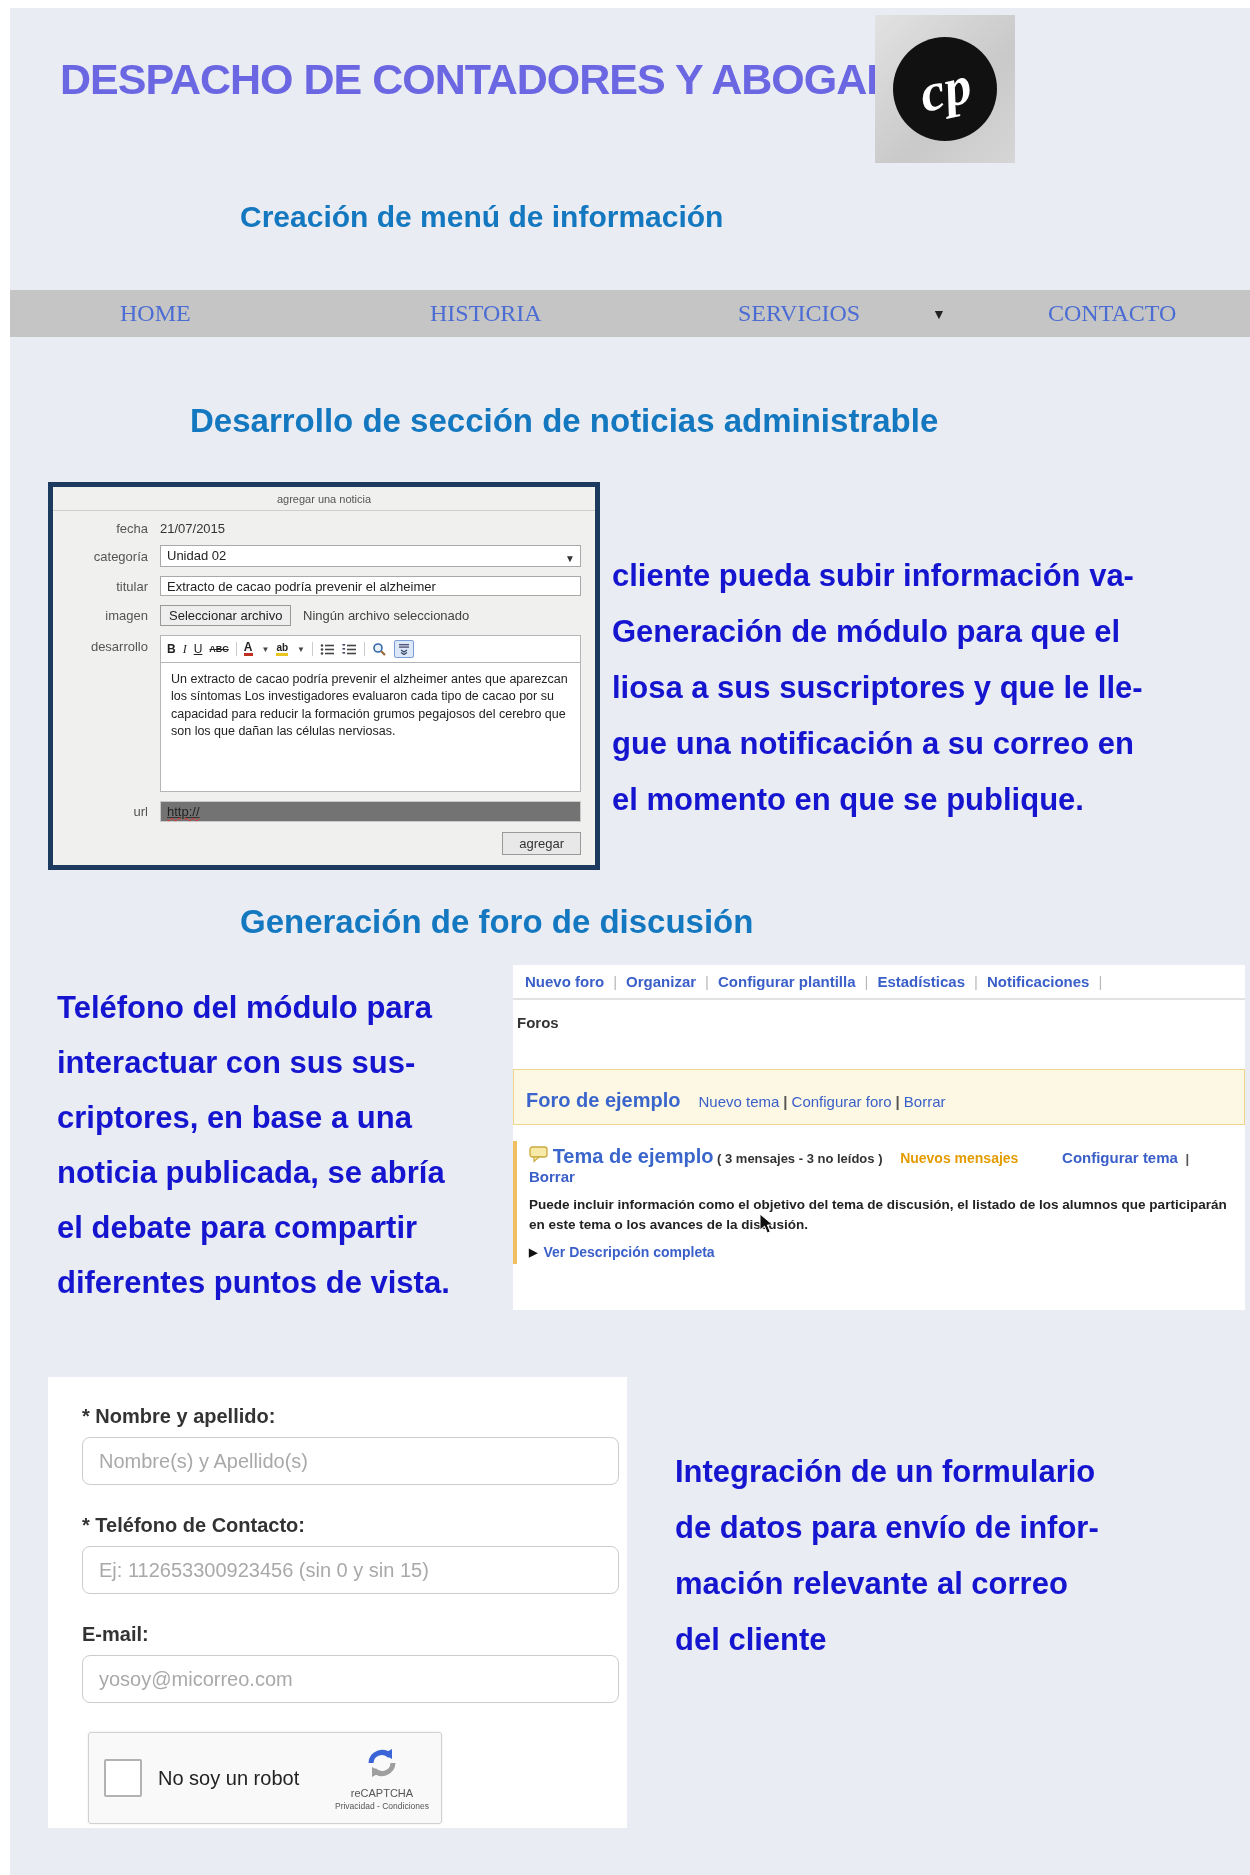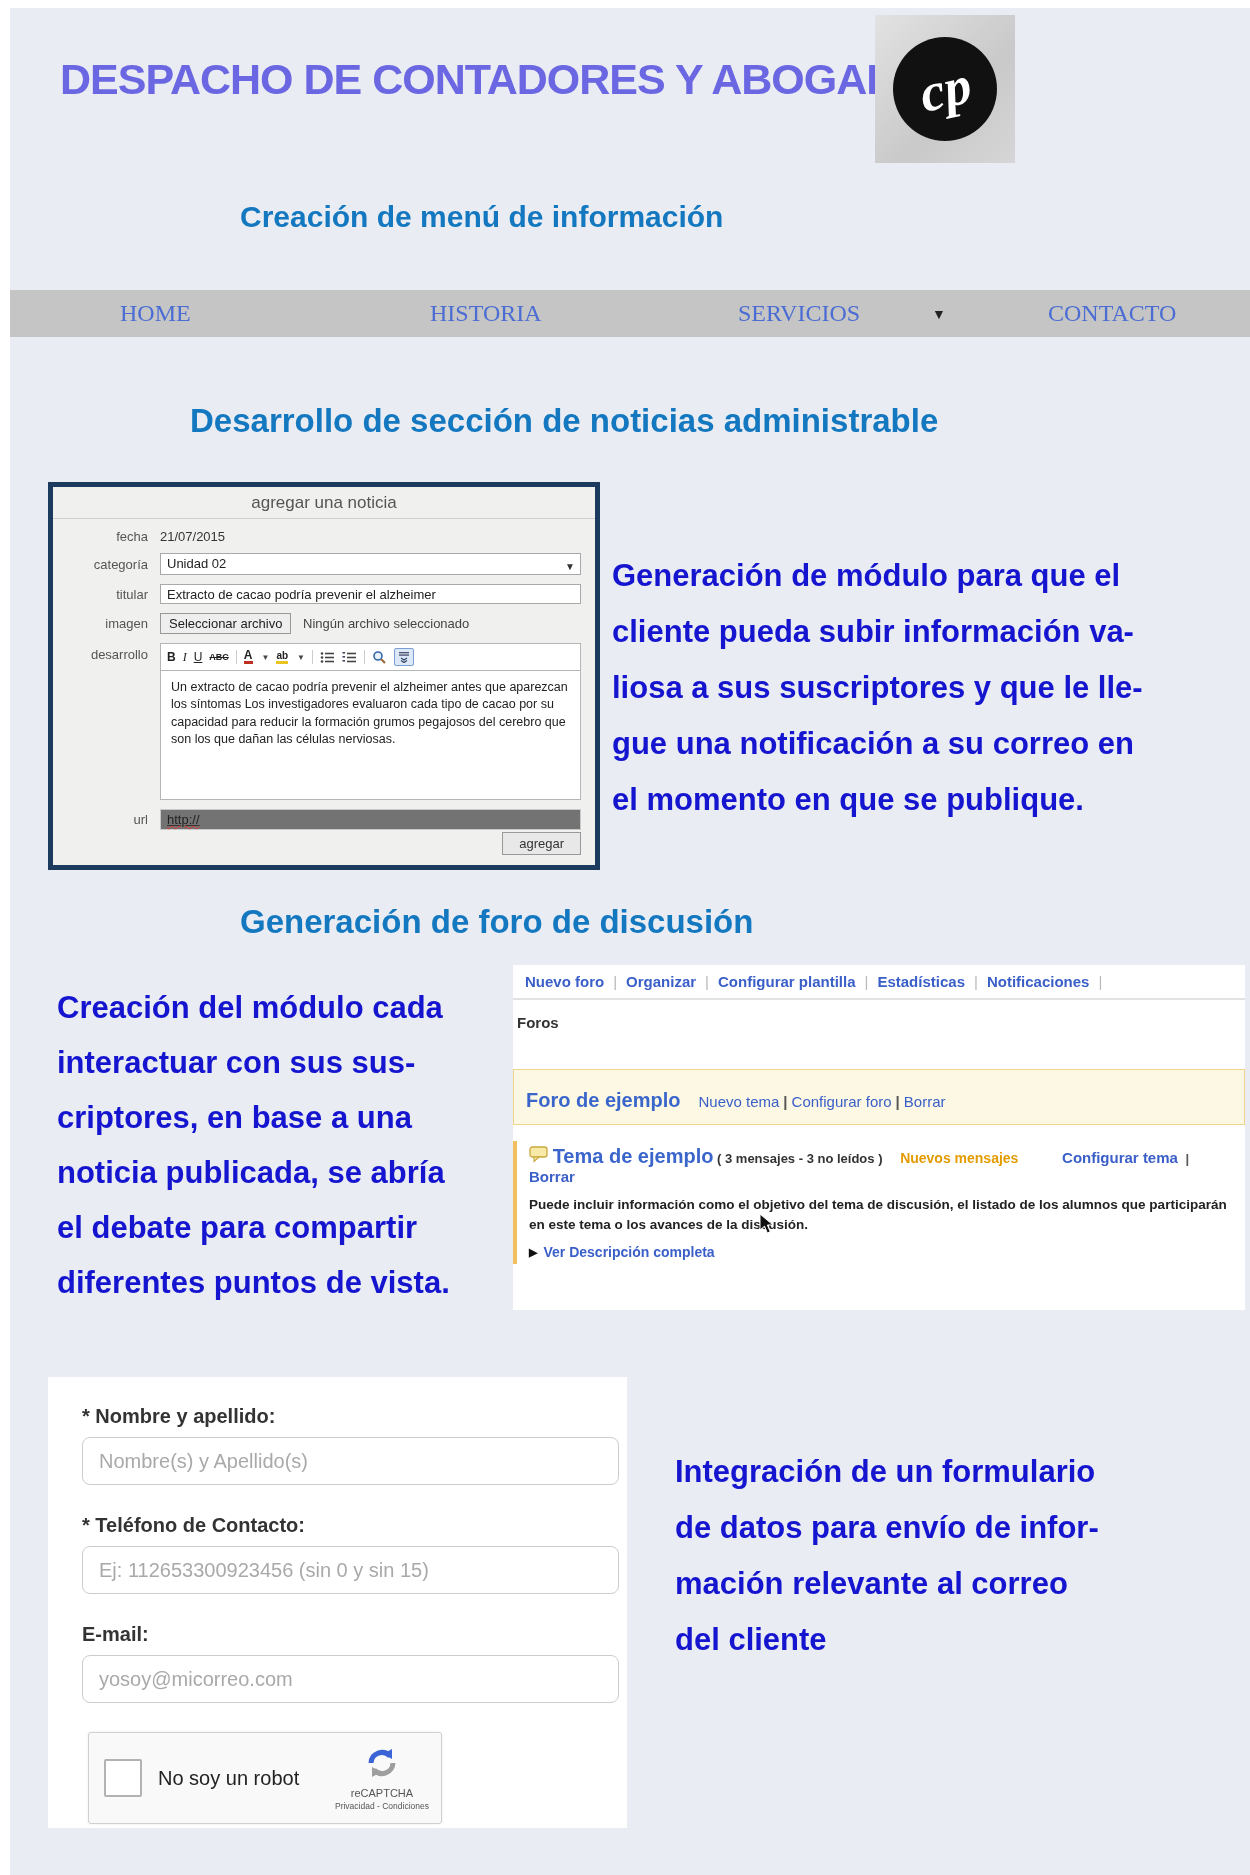--- a/index.html
+++ b/index.html
@@ -31,21 +31,21 @@
   .cap{position:absolute;color:#1515d0;font-weight:bold;white-space:nowrap;}
   .cap>div{display:block;}
   #cap-news{left:612px;top:548px;font-size:31px;line-height:56px;}
   #cap-forum{left:57px;top:980px;font-size:31px;line-height:55px;}
   #cap-contact{left:675px;top:1444px;font-size:31px;line-height:56px;}
 
   
   .news-panel{position:absolute;left:48px;top:482px;width:542px;height:378px;
               background:#f0f0ef;border:5px solid #1c3b5e;box-sizing:content-box;
               font-size:13px;color:#333;}
-  .np-head{ text-align:center;color:#555;padding:6px 0 5px;border-bottom:1px solid #cfcfcf;font-size:17px;}
+  .np-head{ text-align:center;color:#555;padding:6px 0 5px;border-bottom:1px solid #cfcfcf;font-size:11px;}
   .np-grid{display:grid;grid-template-columns:95px 1fr;column-gap:12px;row-gap:9px;
            padding:10px 14px 0 0;align-items:center;}
   .np-label{text-align:right;color:#555;}
   .np-label.top{align-self:start;padding-top:4px;}
   .np-input{background:#fff;border:1px solid #a9a9a9;height:20px;font-size:13px;color:#222;
             padding:0 6px;width:100%;box-sizing:border-box;font-family:"Liberation Sans",sans-serif;}
   .np-select{position:relative;background:#fff;border:1px solid #a9a9a9;height:20px;line-height:20px;
              padding:0 22px 0 6px;color:#222;cursor:pointer;}
   .np-select .arr{position:absolute;right:5px;top:3px;font-size:10px;color:#333;}
   .np-filebtn{display:inline-block;background:#eee;border:1px solid #999;padding:2px 8px;
@@ -218,31 +218,31 @@
       <div class="np-urlbox">
         <span class="np-url">http://</span>
       </div>
     </div>
     <div class="np-actions">
       <button class="np-submit">agregar</button>
     </div>
   </div>
 
   <div class="cap" id="cap-news">
+    <div>cliente pueda subir información va-</div>
     <div>Generación de módulo para que el</div>
-    <div>cliente pueda subir información va-</div>
     <div>liosa a sus suscriptores y que le lle-</div>
     <div>gue una notificación a su correo en</div>
     <div>el momento en que se publique.</div>
   </div>
 
   <div class="h3">Generación de foro de discusión</div>
 
   <div class="cap" id="cap-forum">
-    <div>Creación del módulo cada</div>
+    <div>Teléfono del módulo para</div>
     <div>interactuar con sus sus-</div>
     <div>criptores, en base a una</div>
     <div>noticia publicada, se abría</div>
     <div>el debate para compartir</div>
     <div>diferentes puntos de vista.</div>
   </div>
 
   <div class="forum">
     <div class="fw-menu">
       <span class="lnk">Nuevo foro</span>

